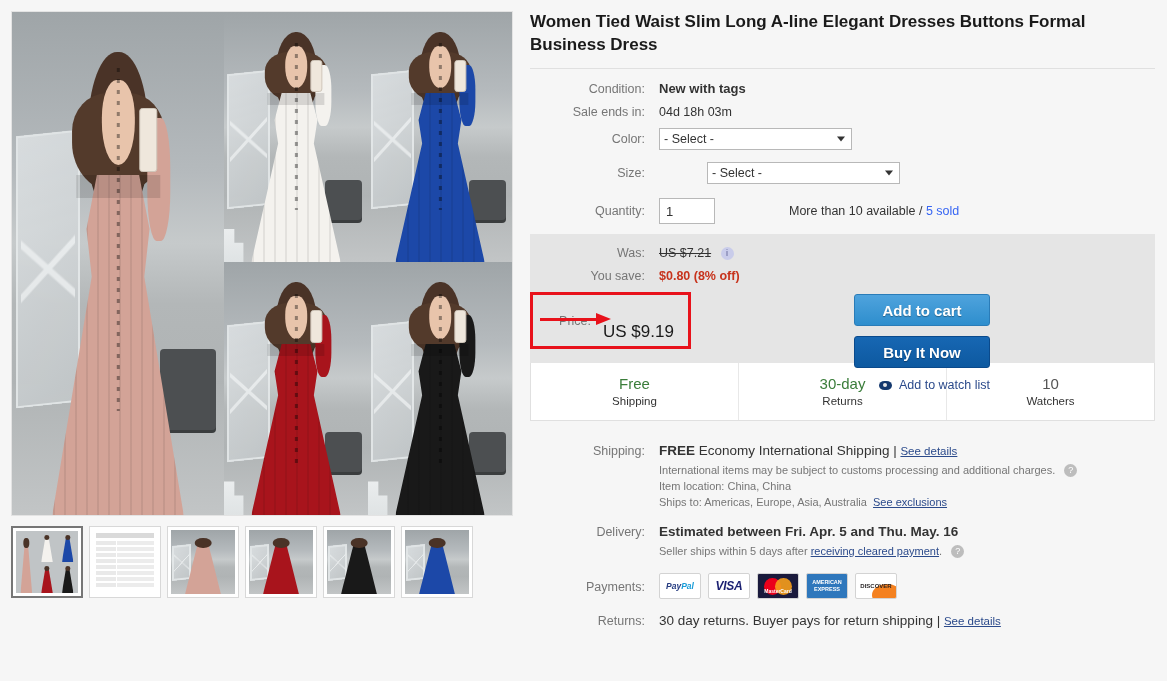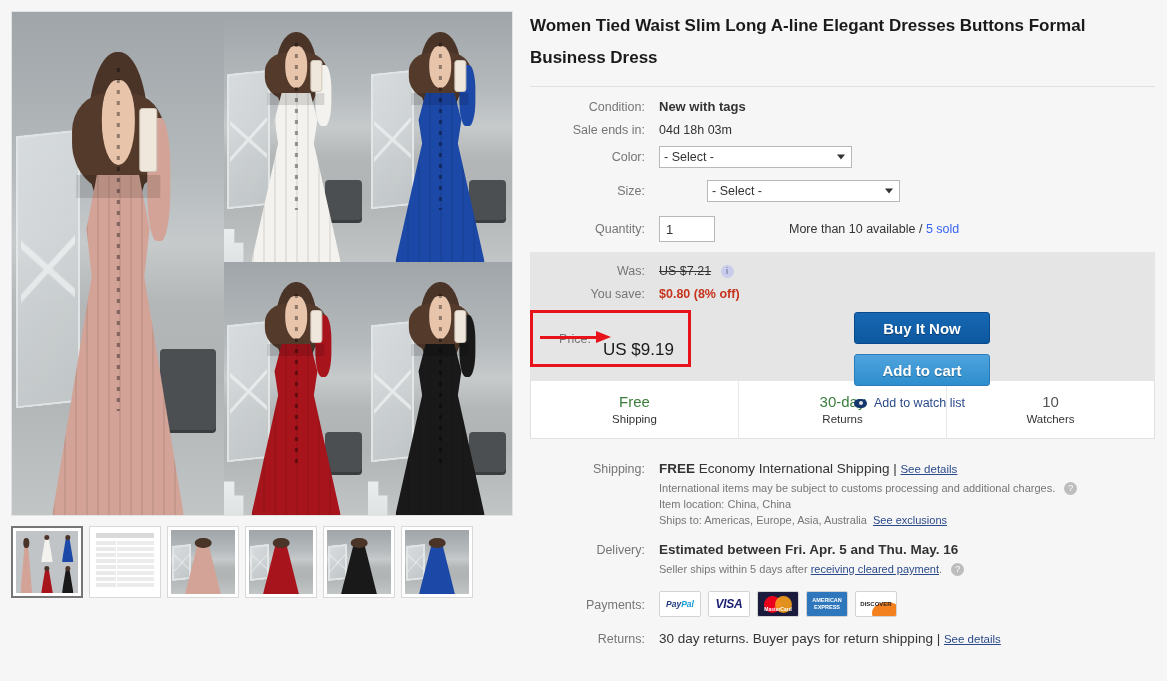--- a/index.html
+++ b/index.html
@@ -86,21 +86,21 @@
     width:56%;height:80%;clip-path:polygon(36% 0,64% 0,100% 100%,0 100%);}
   .mini-head{position:absolute;bottom:72%;left:50%;transform:translateX(-50%);
     width:26%;height:16%;background:#4a3327;border-radius:50%;}
   .chart-thumb{position:absolute;inset:6px;background:#fff;}
   .chart-thumb .row{height:4px;margin-bottom:2px;
     background:linear-gradient(90deg,#e9e9e9 0 34%,#fff 34% 36%,#ececec 36% 100%);}
   .chart-thumb .hd{height:5px;margin-bottom:3px;background:#dadada;}
 
   
   .details{position:absolute;left:530px;top:10px;width:625px;}
-  h1.title{font-size:17px;line-height:32px;font-weight:bold;color:#1a1a1a;
+  h1.title{font-size:17px;line-height:23px;font-weight:bold;color:#1a1a1a;
     margin:0 0 12px 0;}
   .divider{height:1px;background:#e0e0e0;margin-bottom:12px;}
 
   .row{display:flex;align-items:center;margin-bottom:9px;}
   .lbl{width:115px;text-align:right;padding-right:14px;color:#767676;
     font-size:12.5px;flex:none;}
   .val{font-size:12.5px;color:#333;}
   .val.bold{font-weight:bold;font-size:13px;}
 
   select.sel{width:193px;height:22px;font-size:12.5px;
@@ -134,21 +134,21 @@
     border-left:15px solid #e8121b;}
 
   .btns{position:absolute;right:165px;top:60px;width:136px;}
   .btn{display:block;width:136px;height:32px;line-height:32px;text-align:center;
     color:#fff;font-size:15px;font-weight:bold;border-radius:3px;cursor:pointer;
     margin-bottom:10px;border:1px solid #0a4a8c;box-sizing:border-box;
     text-shadow:0 1px 1px rgba(0,0,0,.35);}
   .btn.buy{background:linear-gradient(#1767b3,#0d59a0);}
   .btn.cart{background:linear-gradient(#4fa3dd,#2e8ecd);border-color:#2a7cb8;}
   .watch{display:flex;align-items:center;gap:7px;font-size:12.5px;color:#2b4a8b;
-    cursor:pointer;}
+    cursor:pointer;justify-content:flex-end;}
   .eye{width:13px;height:9px;border-radius:50%/60%;background:#14386e;position:relative;}
   .eye:after{content:"";position:absolute;left:50%;top:50%;transform:translate(-50%,-50%);
     width:4px;height:4px;border-radius:50%;background:#e5e5e5;}
 
   
   .benefits{display:flex;border:1px solid #e0e0e0;border-top:none;background:#fff;}
   .benefit{flex:1;text-align:center;padding:12px 0 13px;border-right:1px solid #e8e8e8;}
   .benefit:last-child{border-right:none;}
   .benefit .b1{font-size:15px;color:#3a7d3a;margin-bottom:3px;}
   .benefit .b1.gray{color:#555;}
@@ -415,22 +415,22 @@
       </div>
 
       <div class="row" style="margin-bottom:0;">
         <div class="pricebox">
           <div class="lbl">Price:</div>
           <div class="bigprice">US $9.19</div>
         </div>
       </div>
 
       <div class="btns">
+        <div class="btn cart">Add to cart</div>
         <div class="btn buy">Buy It Now</div>
-        <div class="btn cart">Add to cart</div>
         <div class="watch">
           <span class="eye"></span>
           <span>Add to watch list</span>
         </div>
       </div>
     </div>
 
     <div class="benefits">
       <div class="benefit">
         <div class="b1">Free</div>

